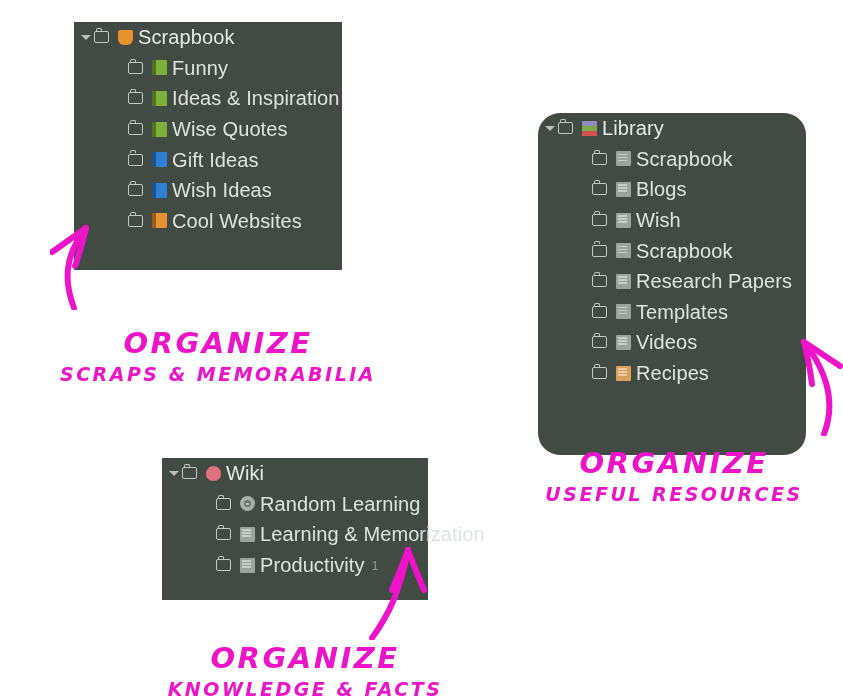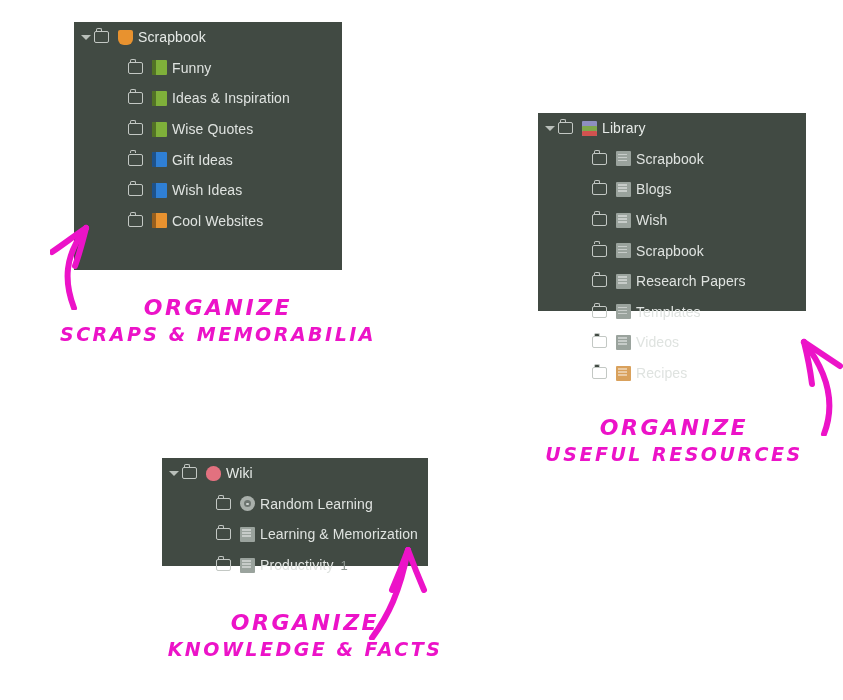--- a/index.html
+++ b/index.html
@@ -91,21 +91,21 @@
     border-radius:50%;background:#6d7570;
   }
   .emo.dart::after{
     content:"";position:absolute;left:6.2px;top:6.2px;width:2.6px;height:2.6px;
     border-radius:50%;background:#cfd4d0;
   }
   .emo.pin{border-radius:2px 2px 40% 40%;}
 
   .label{
     color:#dfe3e0;
-    font-size:14px;
+    font-size:20px;
     letter-spacing:.1px;
     line-height:1;
   }
   .label.root{color:#e6eae7;}
   .count{
     color:#8e9791;
     font-size:13px;
     margin-left:7px;
   }
 
@@ -115,21 +115,21 @@
     color:#ec13c8;
     font-family:"DejaVu Sans",sans-serif;
     font-weight:bold;
     font-style:italic;
     letter-spacing:2.5px;
     text-transform:uppercase;
     white-space:nowrap;
     line-height:1.28;
     text-align:center;
   }
-  .note .l1{display:block;font-size:22px;}
+  .note .l1{display:block;font-size:29px;margin-top:31px;}
   .note .l2{display:block;font-size:19px;}
 
   .arrow{position:absolute;}
 </style>
 </head>
 <body>
 
 <div class="stage">
 
   <div class="panel" id="panel-scrapbook" style="left:74px;top:22px;width:268px;height:248px;">
@@ -166,21 +166,21 @@
       <span class="emo book" style="background:#2f7fd4;"></span>
       <span class="label">Wish Ideas</span>
     </div>
     <div class="row child">
       <span class="folder"></span>
       <span class="emo book" style="background:#e8922f;"></span>
       <span class="label">Cool Websites</span>
     </div>
   </div>
 
-  <div class="panel" id="panel-library" style="left:538px;top:113px;width:268px;height:198px;">
+  <div class="panel" id="panel-library" style="left:538px;top:113px;width:268px;height:342px;border-radius:22px;">
 
     <div class="row root">
       <span class="twisty"></span>
       <span class="folder"></span>
       <span class="emo stack" style="background:#8f8fbf;"></span>
       <span class="label root">Library</span>
     </div>
 
     <div class="row child">
       <span class="folder"></span>
@@ -217,21 +217,21 @@
       <span class="emo news" style="background:#9aa39d;"></span>
       <span class="label">Videos</span>
     </div>
     <div class="row child">
       <span class="folder"></span>
       <span class="emo news" style="background:#d9a15c;"></span>
       <span class="label">Recipes</span>
     </div>
   </div>
 
-  <div class="panel" id="panel-wiki" style="left:162px;top:458px;width:266px;height:108px;">
+  <div class="panel" id="panel-wiki" style="left:162px;top:458px;width:266px;height:142px;">
 
     <div class="row root">
       <span class="twisty"></span>
       <span class="folder"></span>
       <span class="emo brain" style="background:#e2717f;"></span>
       <span class="label root">Wiki</span>
     </div>
 
     <div class="row child">
       <span class="folder"></span>

